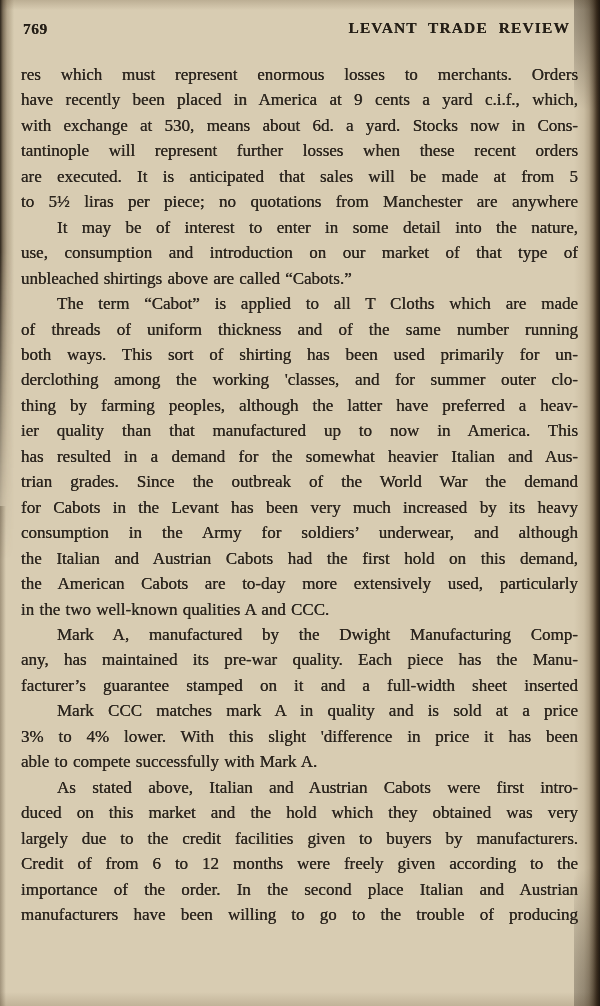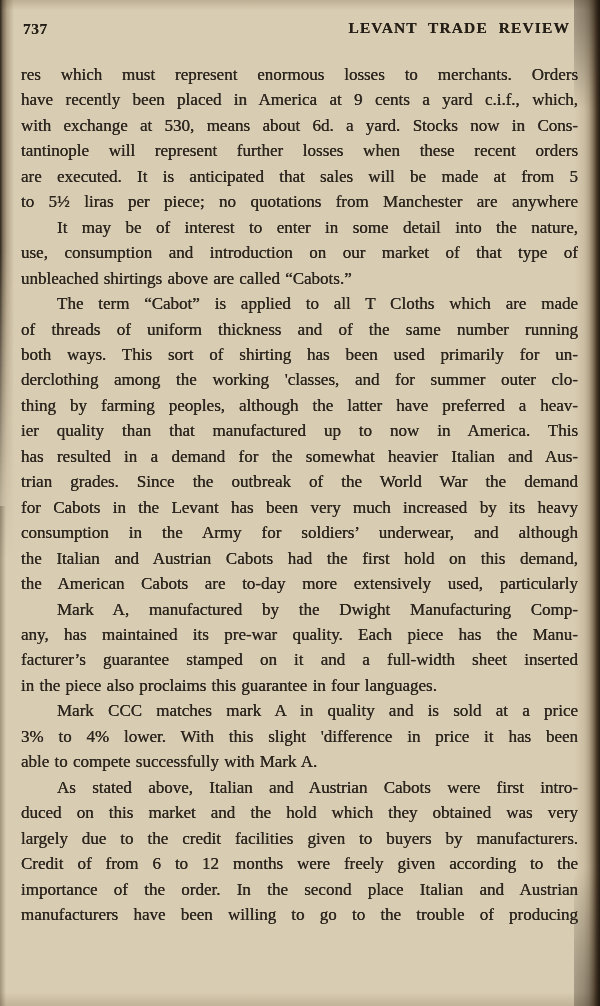--- a/index.html
+++ b/index.html
@@ -72,21 +72,21 @@
 <body>
 
 <div class="page">
 
   <div class="top-edge"></div>
   <div class="bottom-edge"></div>
   <div class="left-edge"></div>
   <div class="left-edge-faint"></div>
 
   <div class="header">
-    <span class="pagenum">737</span>
+    <span class="pagenum">769</span>
     <div class="title">LEVANT TRADE REVIEW</div>
   </div>
 
   <div class="body-text">
 
     <div class="para">
       <div class="tl">res which must represent enormous losses to merchants.  Orders</div>
       <div class="tl">have recently been placed in America at 9 cents a yard c.i.f., which,</div>
       <div class="tl">with exchange at 530, means about 6d. a yard.  Stocks now in Cons-</div>
       <div class="tl">tantinople will represent further losses when these recent orders</div>
@@ -106,27 +106,27 @@
       <div class="tl">both ways.  This sort of shirting has been used primarily for un-</div>
       <div class="tl">derclothing among the working 'classes, and for summer outer clo-</div>
       <div class="tl">thing by farming peoples, although the latter have preferred a heav-</div>
       <div class="tl">ier quality than that manufactured up to now in America.  This</div>
       <div class="tl">has resulted in a demand for the somewhat heavier Italian and Aus-</div>
       <div class="tl">trian grades.  Since the outbreak of the World War the demand</div>
       <div class="tl">for Cabots in the Levant has been very much increased by its heavy</div>
       <div class="tl">consumption in the Army for soldiers’ underwear, and although</div>
       <div class="tl">the Italian and Austrian Cabots had the first hold on this demand,</div>
       <div class="tl">the American Cabots are to-day more extensively used, particularly</div>
+      <div class="tl last">in the two well-known qualities A and CCC.</div>
     </div>
 
     <div class="para">
       <div class="tl ind">Mark A, manufactured by the Dwight Manufacturing Comp-</div>
       <div class="tl">any, has maintained its pre-war quality.  Each piece has the Manu-</div>
       <div class="tl">facturer’s guarantee stamped on it and a full-width sheet inserted</div>
-      <div class="tl last">in the piece also proclaims this guarantee in four languages.</div>
     </div>
 
     <div class="para">
       <div class="tl ind">Mark CCC matches mark A in quality and is sold at a price</div>
       <div class="tl">3% to 4% lower.  With this slight 'difference in price it has been</div>
       <div class="tl last">able to compete successfully with Mark A.</div>
     </div>
 
     <div class="para">
       <div class="tl ind">As stated above, Italian and Austrian Cabots were first intro-</div>

